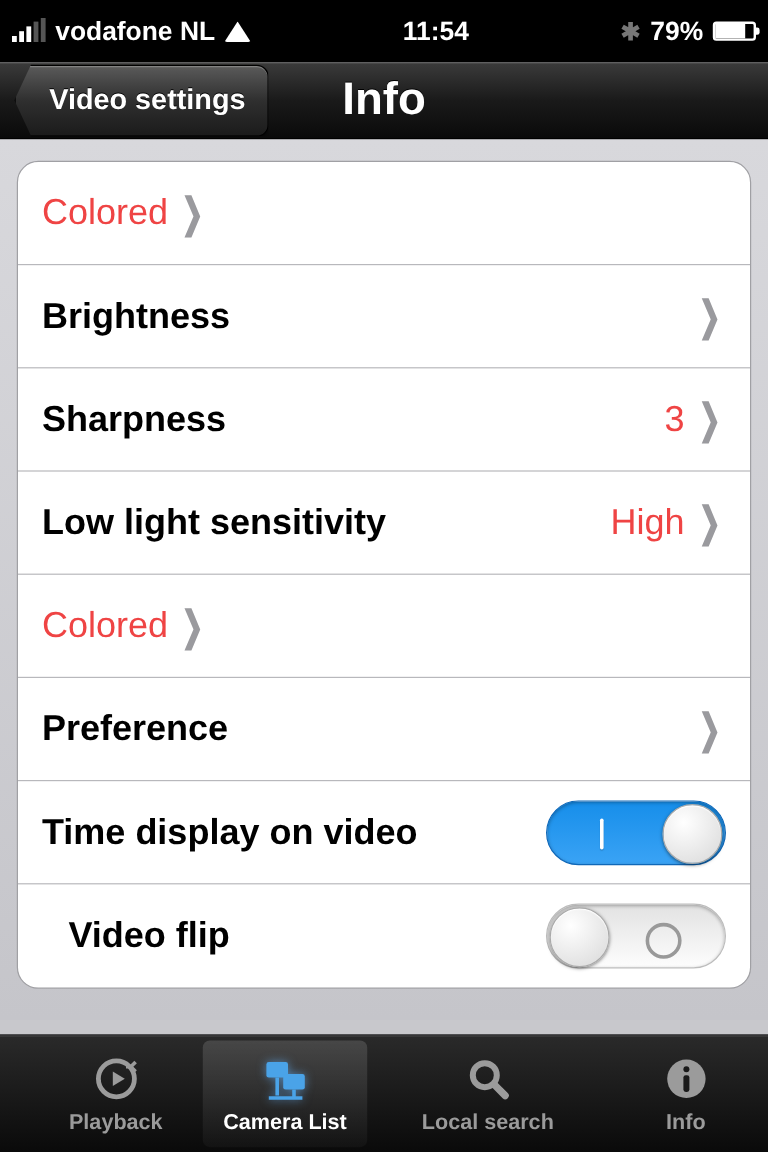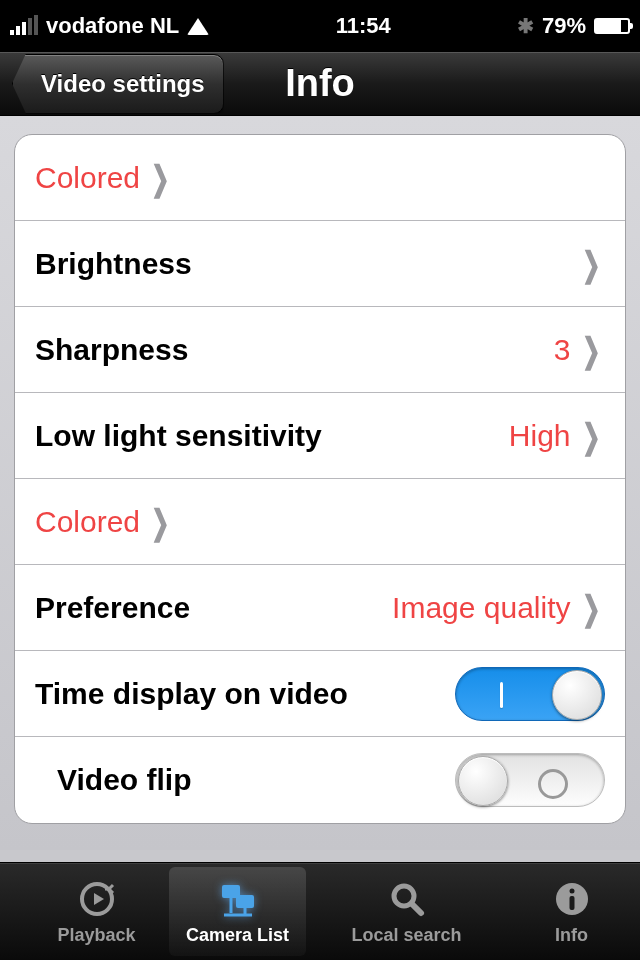--- a/index.html
+++ b/index.html
@@ -278,21 +278,20 @@
     <div class="row">
       <span class="row-right">
         <span class="row-value">Colored</span>
         <span class="chevron">❯</span>
       </span>
     </div>
 
     <div class="row">
       <span class="row-label">Preference</span>
       <span class="row-right">
-        <span class="row-value">Image quality</span>
         <span class="chevron">❯</span>
       </span>
     </div>
 
     <div class="row">
       <span class="row-label">Time display on video</span>
       <div class="toggle on">
         <div class="knob"></div>
       </div>
     </div>

